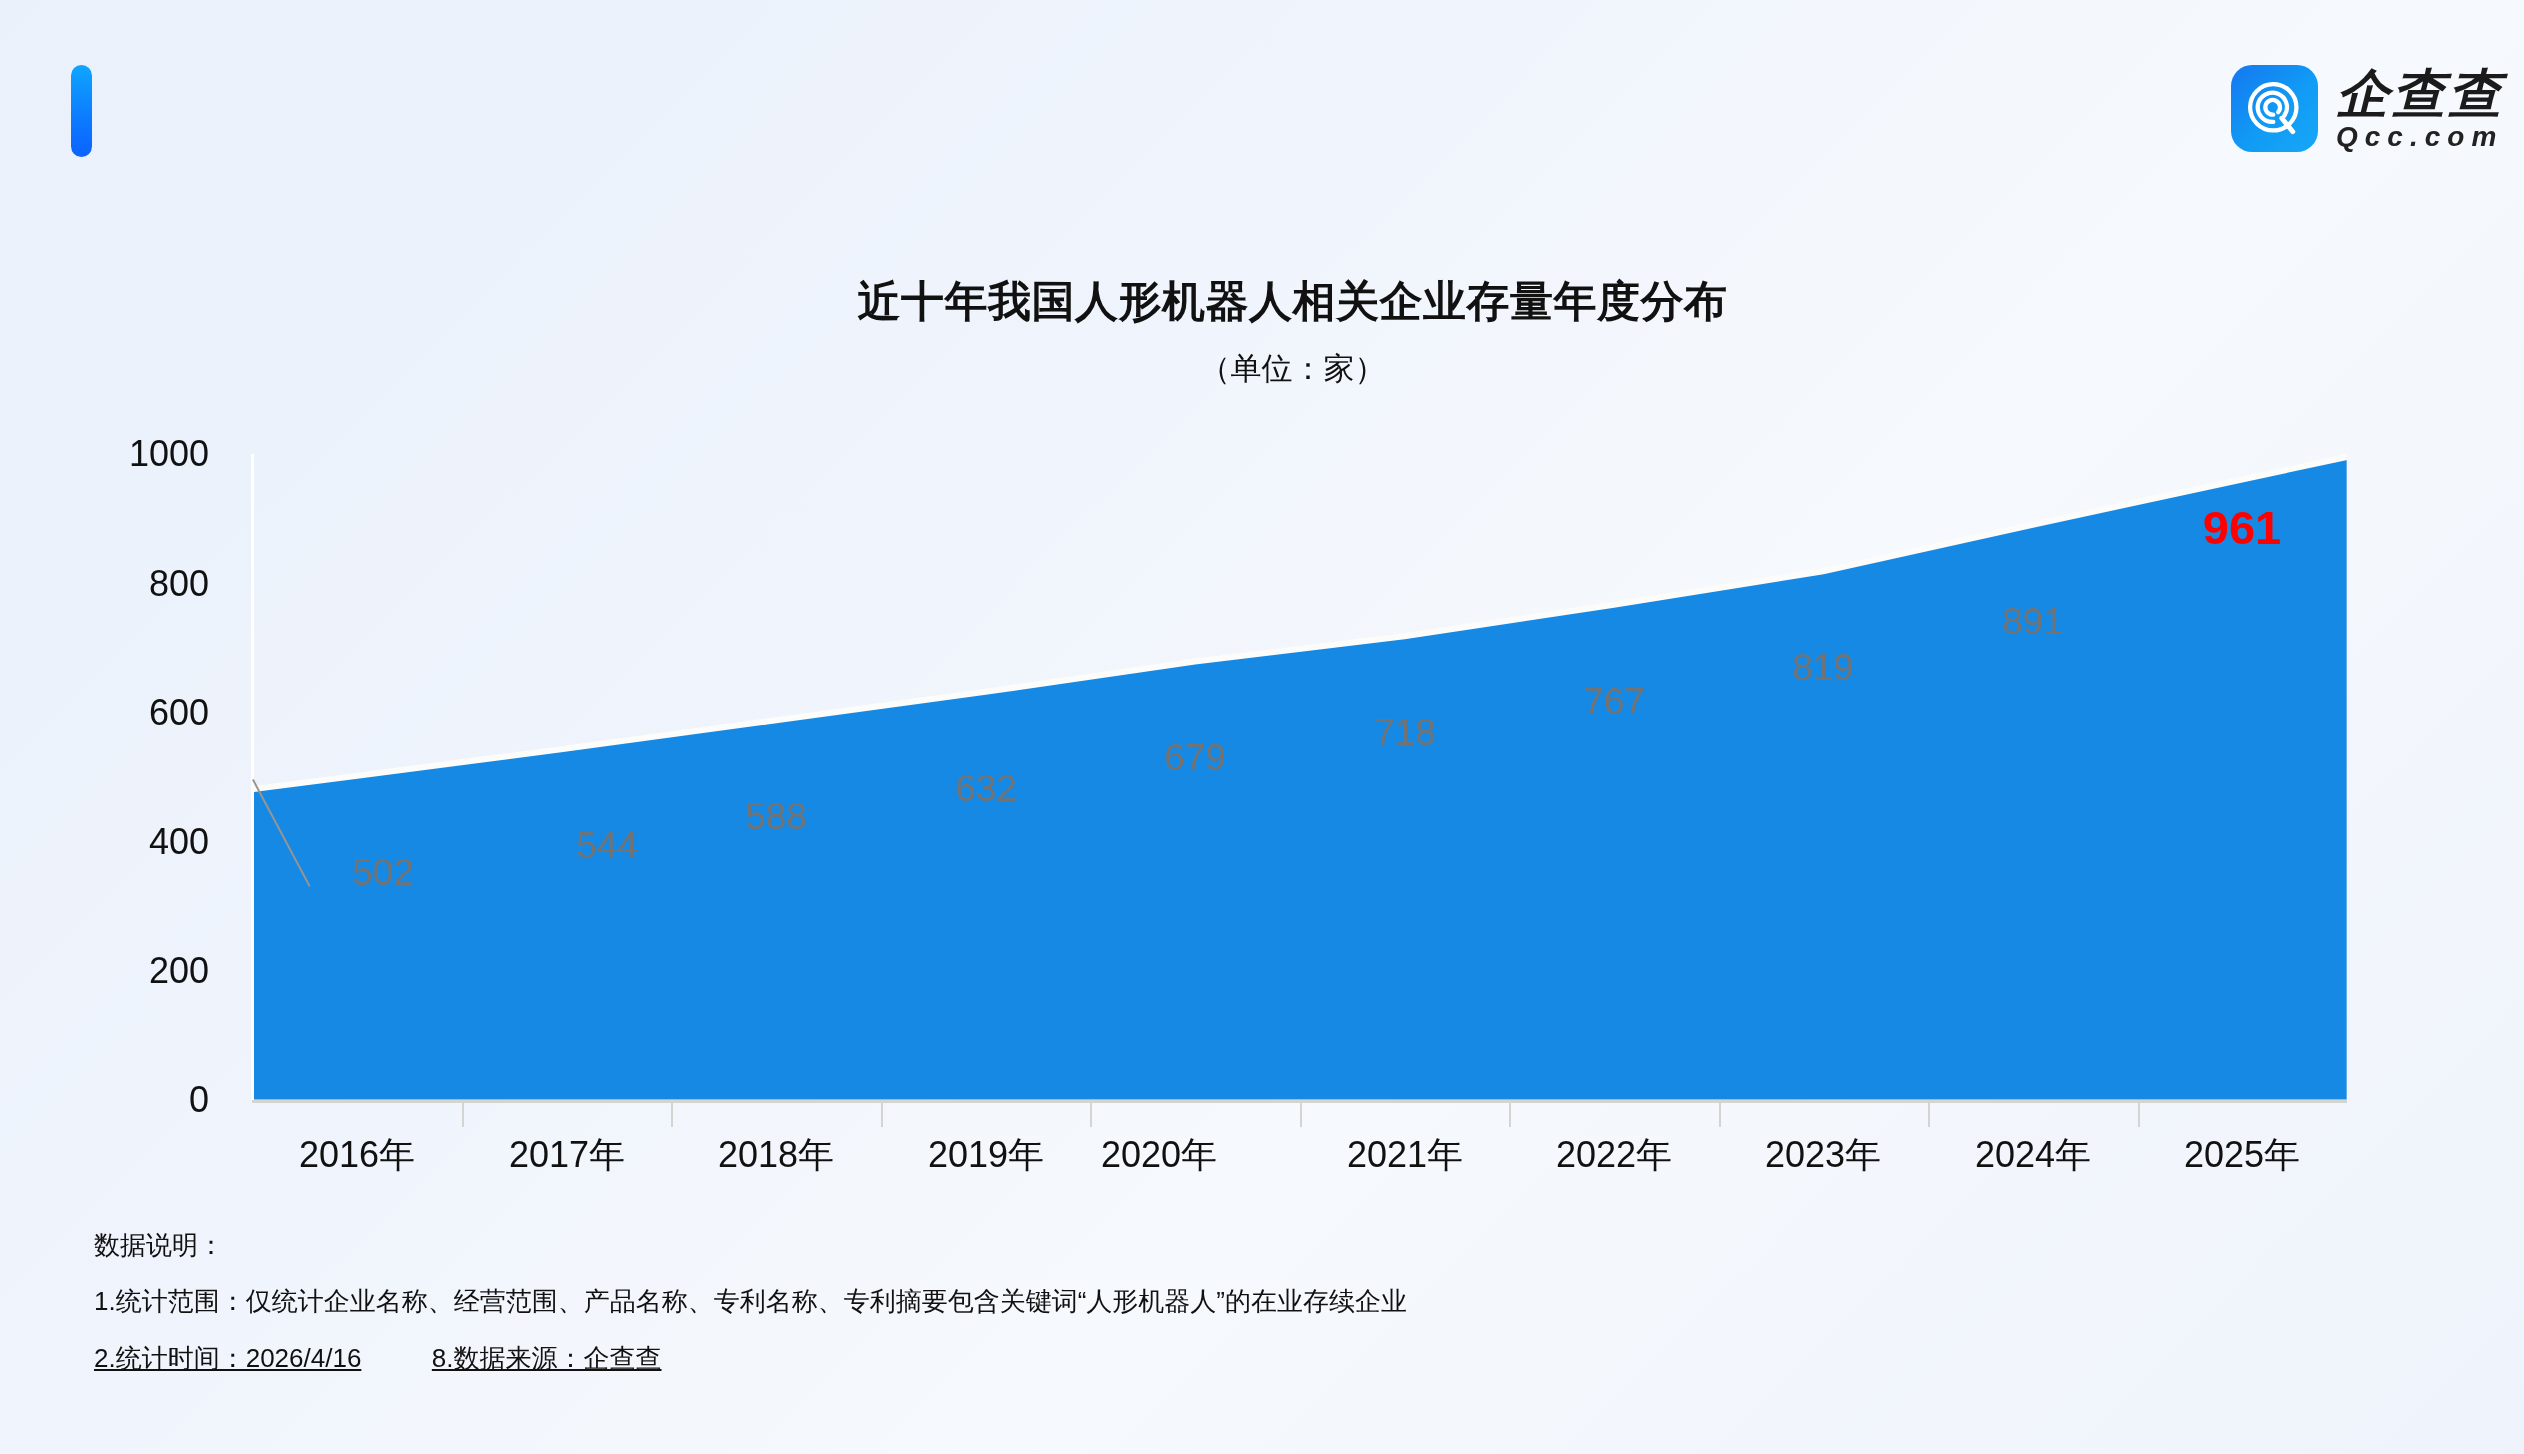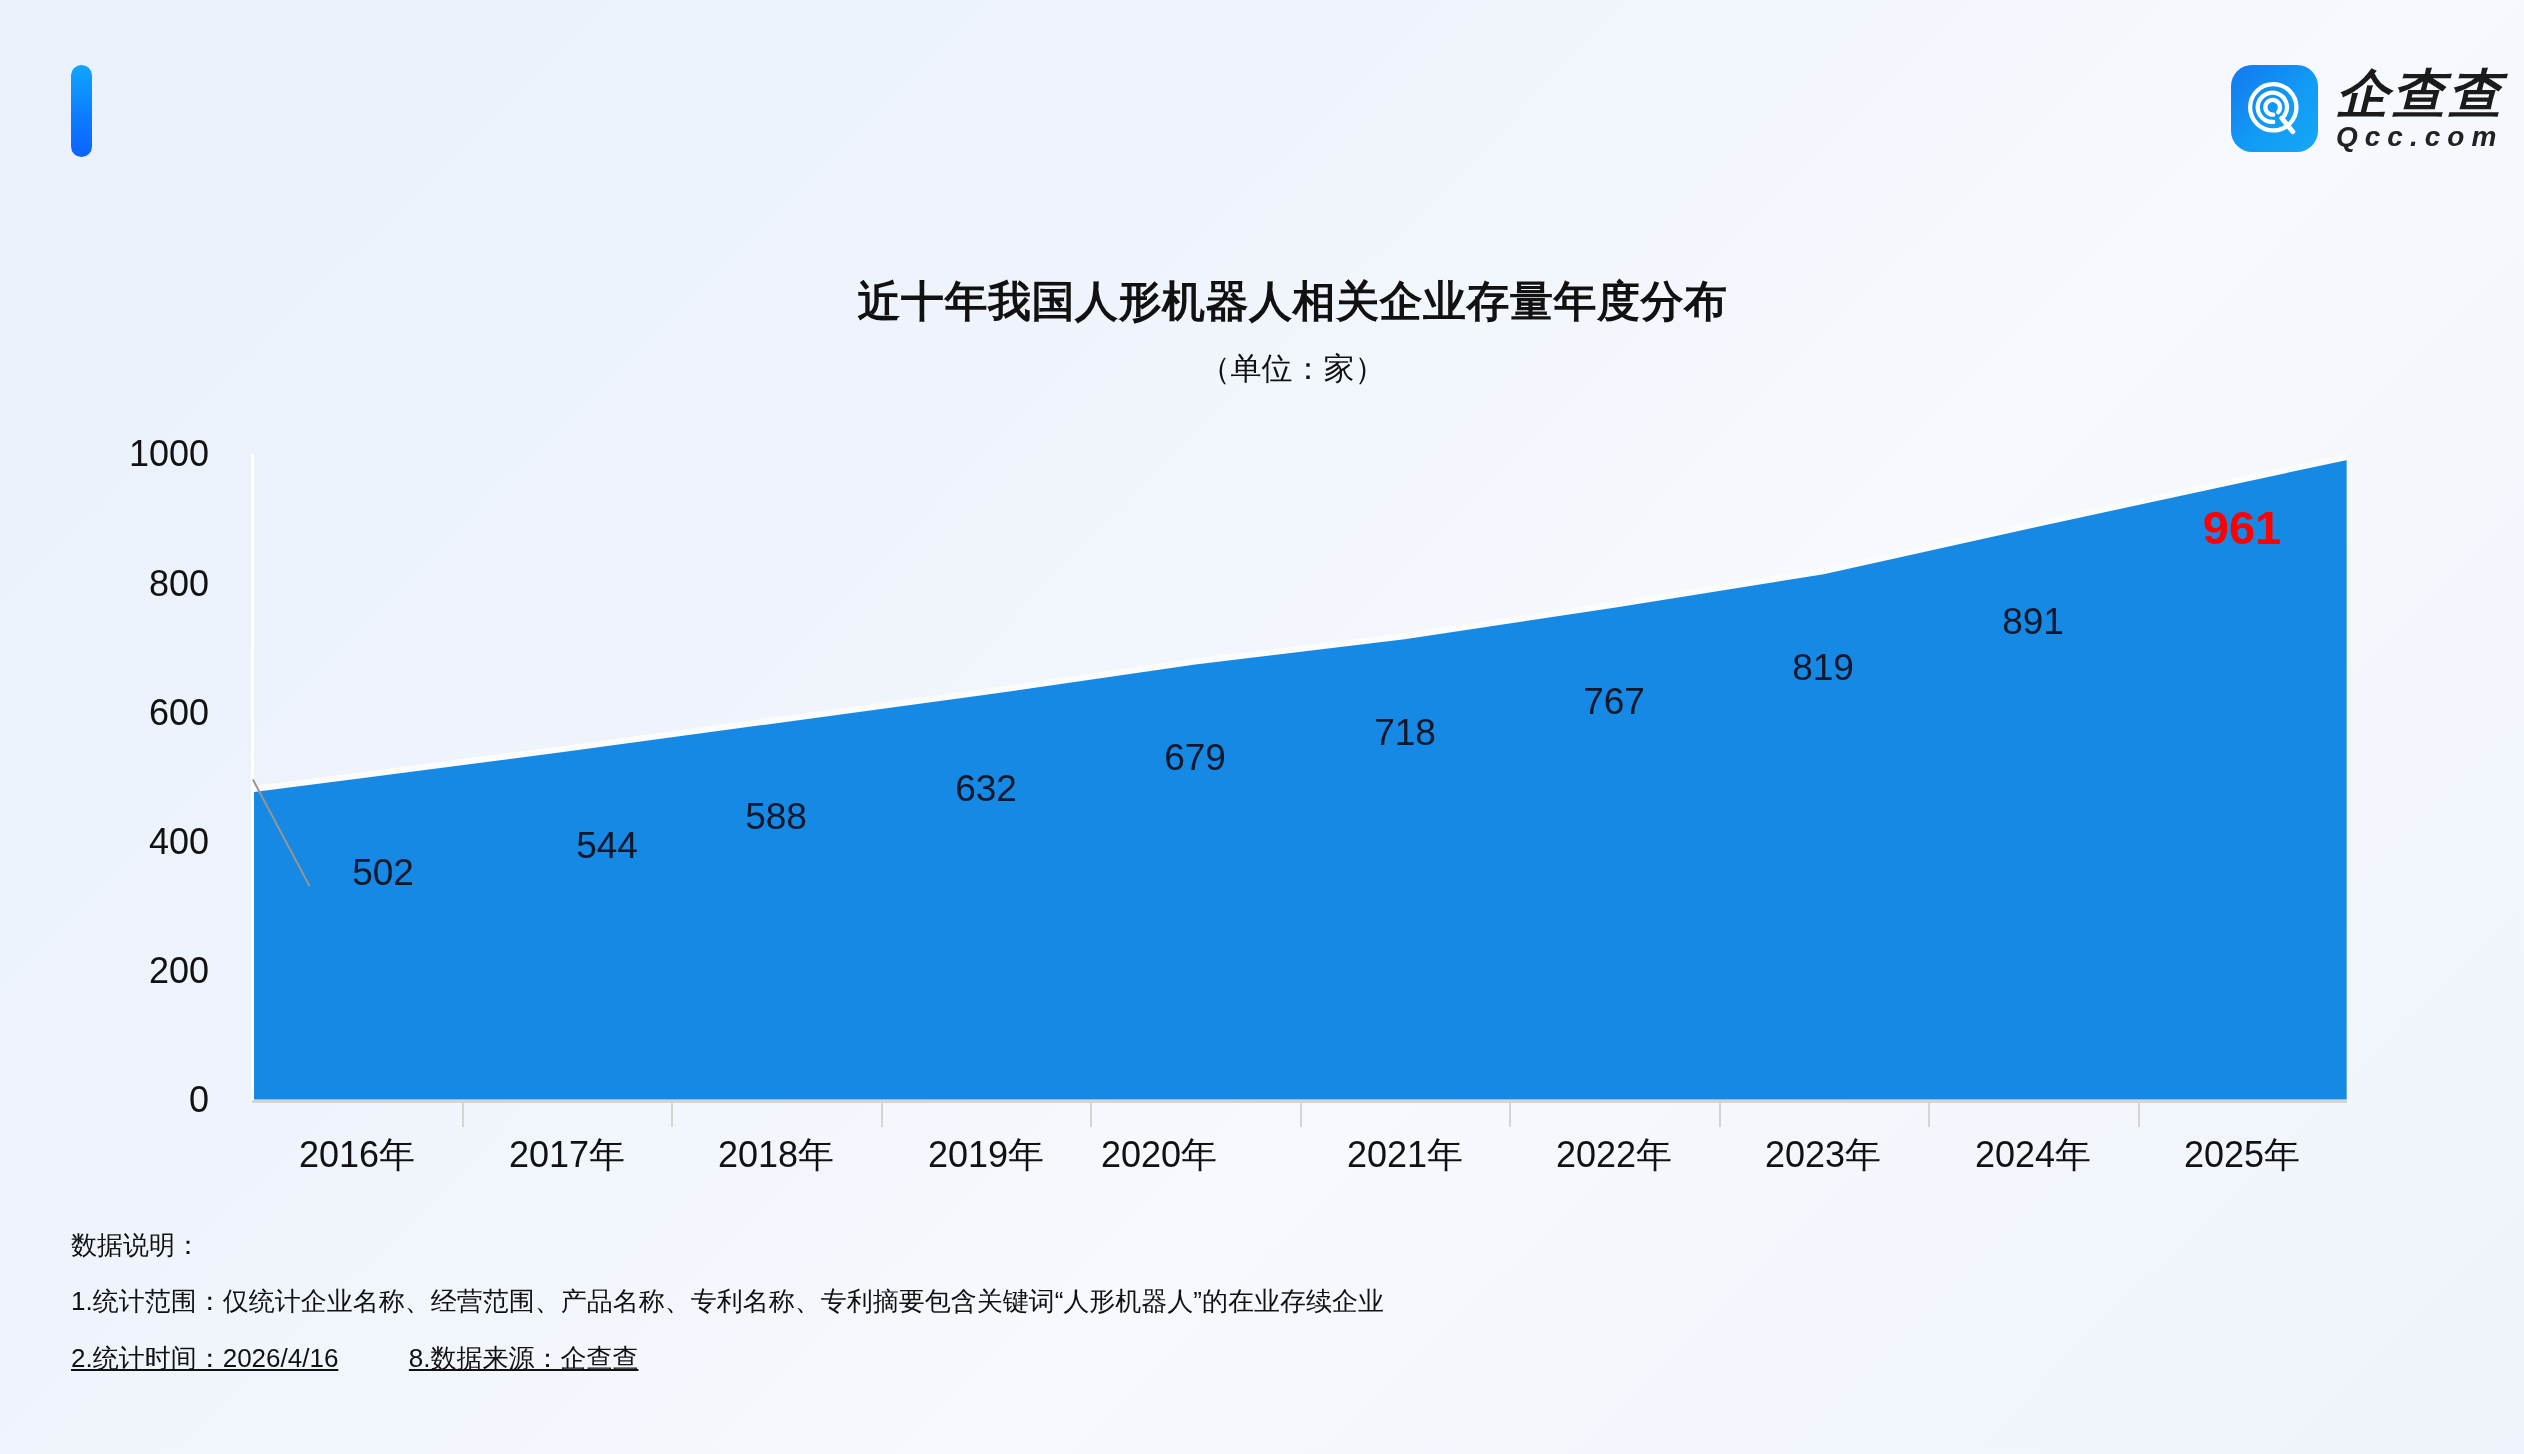--- a/index.html
+++ b/index.html
@@ -56,35 +56,35 @@
   }
   .axis-line {
     position:absolute; left:252px; top:1100px; width:2095px; height:2.5px;
     background:#d4d4d0;
   }
   .yaxis-line {
     position:absolute; left:251px; top:454px; width:2.5px; height:646px;
     background:#ffffff;
   }
   .dlabel {
-    position:absolute; font-size:37px; color:#0f172a; white-space:nowrap;
+    position:absolute; font-size:37px; color:#737373; white-space:nowrap;
     transform:translateX(-50%);
   }
   .dlabel.last {
     color:#FF0000; font-weight:bold; font-size:47px;
   }
   .leader {
     position:absolute; left:252px; top:780px; width:2px; height:121px;
     background:#9a958e; transform-origin:top left; transform:rotate(-28deg);
   }
 
   
   .notes { position:absolute; left:71px; top:1232px; width:2323px; }
   .note {
-    font-size:26px; color:#111; line-height:1.05; margin-bottom:29px; white-space:nowrap;
+    font-size:26px; color:#111; line-height:1.05; margin-bottom:29px; white-space:nowrap;margin-left:23px;
   }
   .note-inline { display:inline;text-decoration:underline; }
   .note-gap { display:inline-block; width:56px; }
 </style>
 </head>
 <body>
 
 <div class="header">
   <div class="accent-bar"></div>
 

